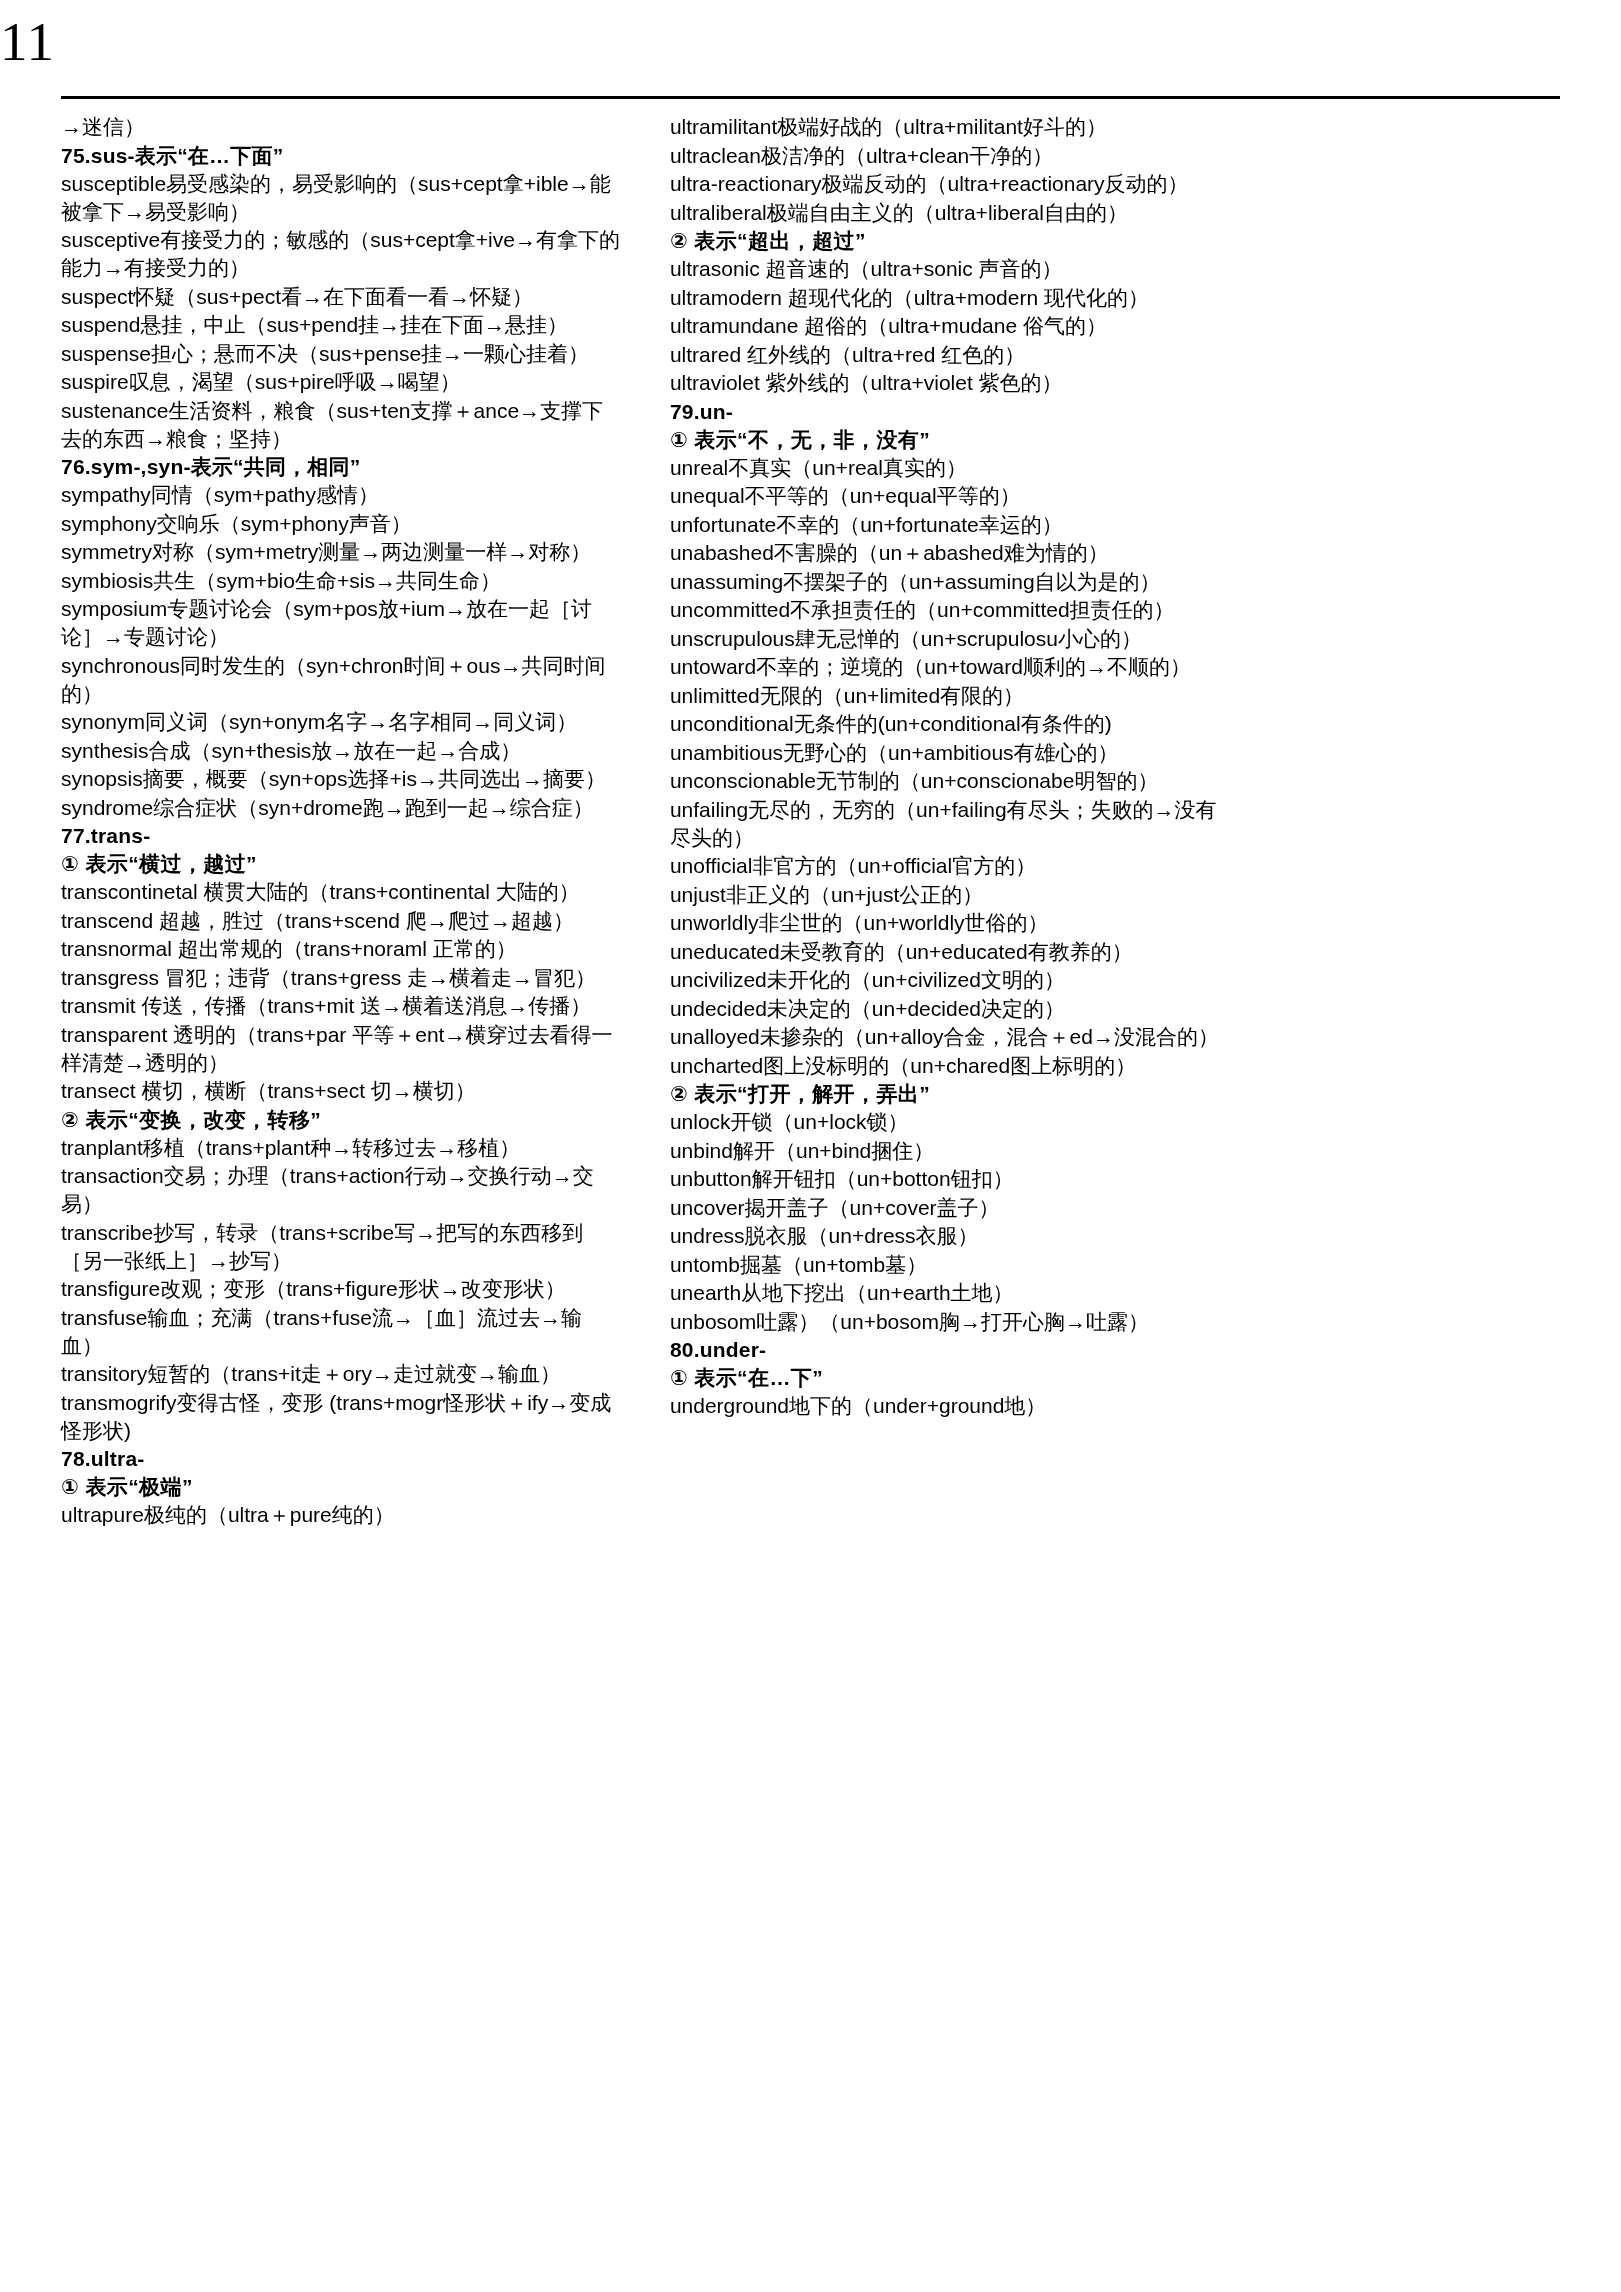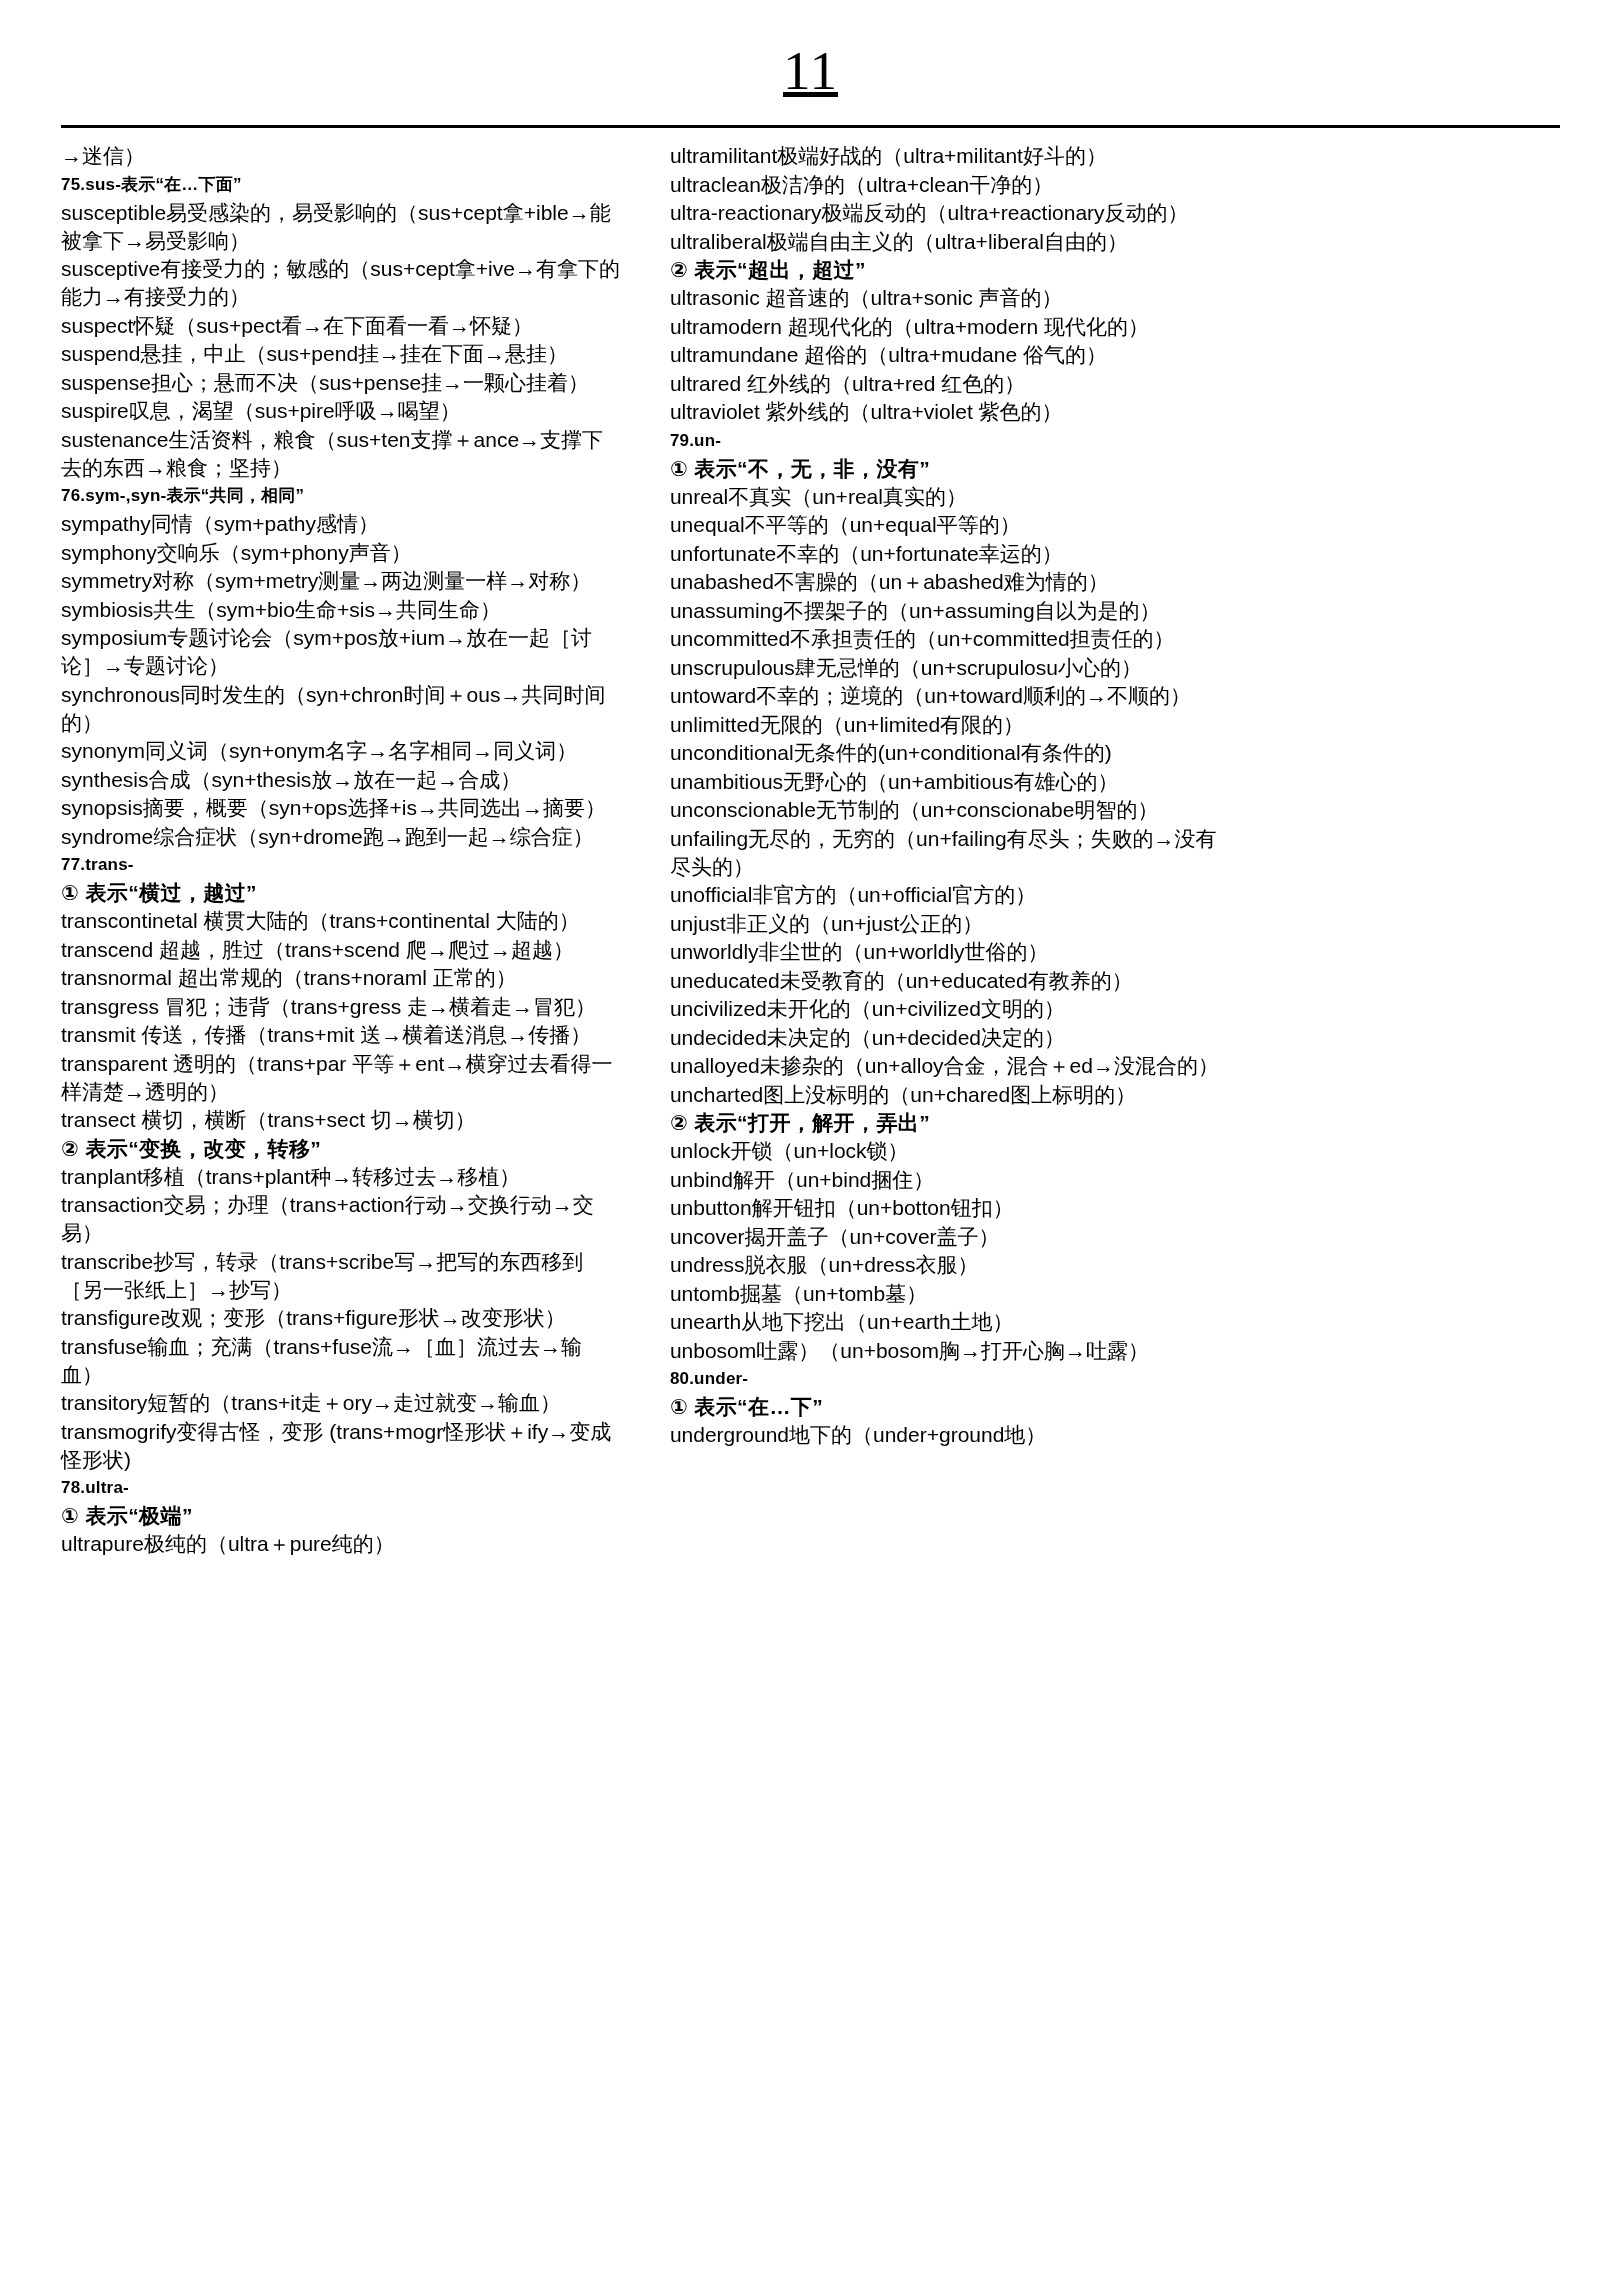--- a/index.html
+++ b/index.html
@@ -16,28 +16,26 @@
     overflow: hidden;
   }
   .page {
     width: 1621px;
     height: 2293px;
     box-sizing: border-box;
     padding: 0;
     position: relative;
   }
   .page-number {
-    text-align: center;
     font-family: "Liberation Serif", "DejaVu Serif", serif;
     font-size: 55px;
     line-height: 1;
-    padding-top: 43px;
+    padding-top: 14px;
     letter-spacing: 1px;
     font-weight: 400;
-    text-decoration: underline;
   }
   .header-rule {
     margin: 27.4px 61px 0 61px;
     border-top: 3.9px solid #000;
     height: 0;
   }
   .columns {
     display: flex;
     padding: 0 61px;
     margin-top: 13.7px;
@@ -54,21 +52,21 @@
   .entry {
     font-size: 21px;
     line-height: 28px;
     margin: 0 0 0.5px 0;
     letter-spacing: 0px;
     word-spacing: 0px;
     white-space: normal;
     font-weight: 400;
   }
   .heading {
-    font-size: 17px;
+    font-size: 21px;
     line-height: 28px;
     font-weight: bold;
     margin: 0;
     letter-spacing: 0.2px;
   }
   .subheading {
     font-size: 21px;
     line-height: 28px;
     font-weight: bold;
     margin: 0;

